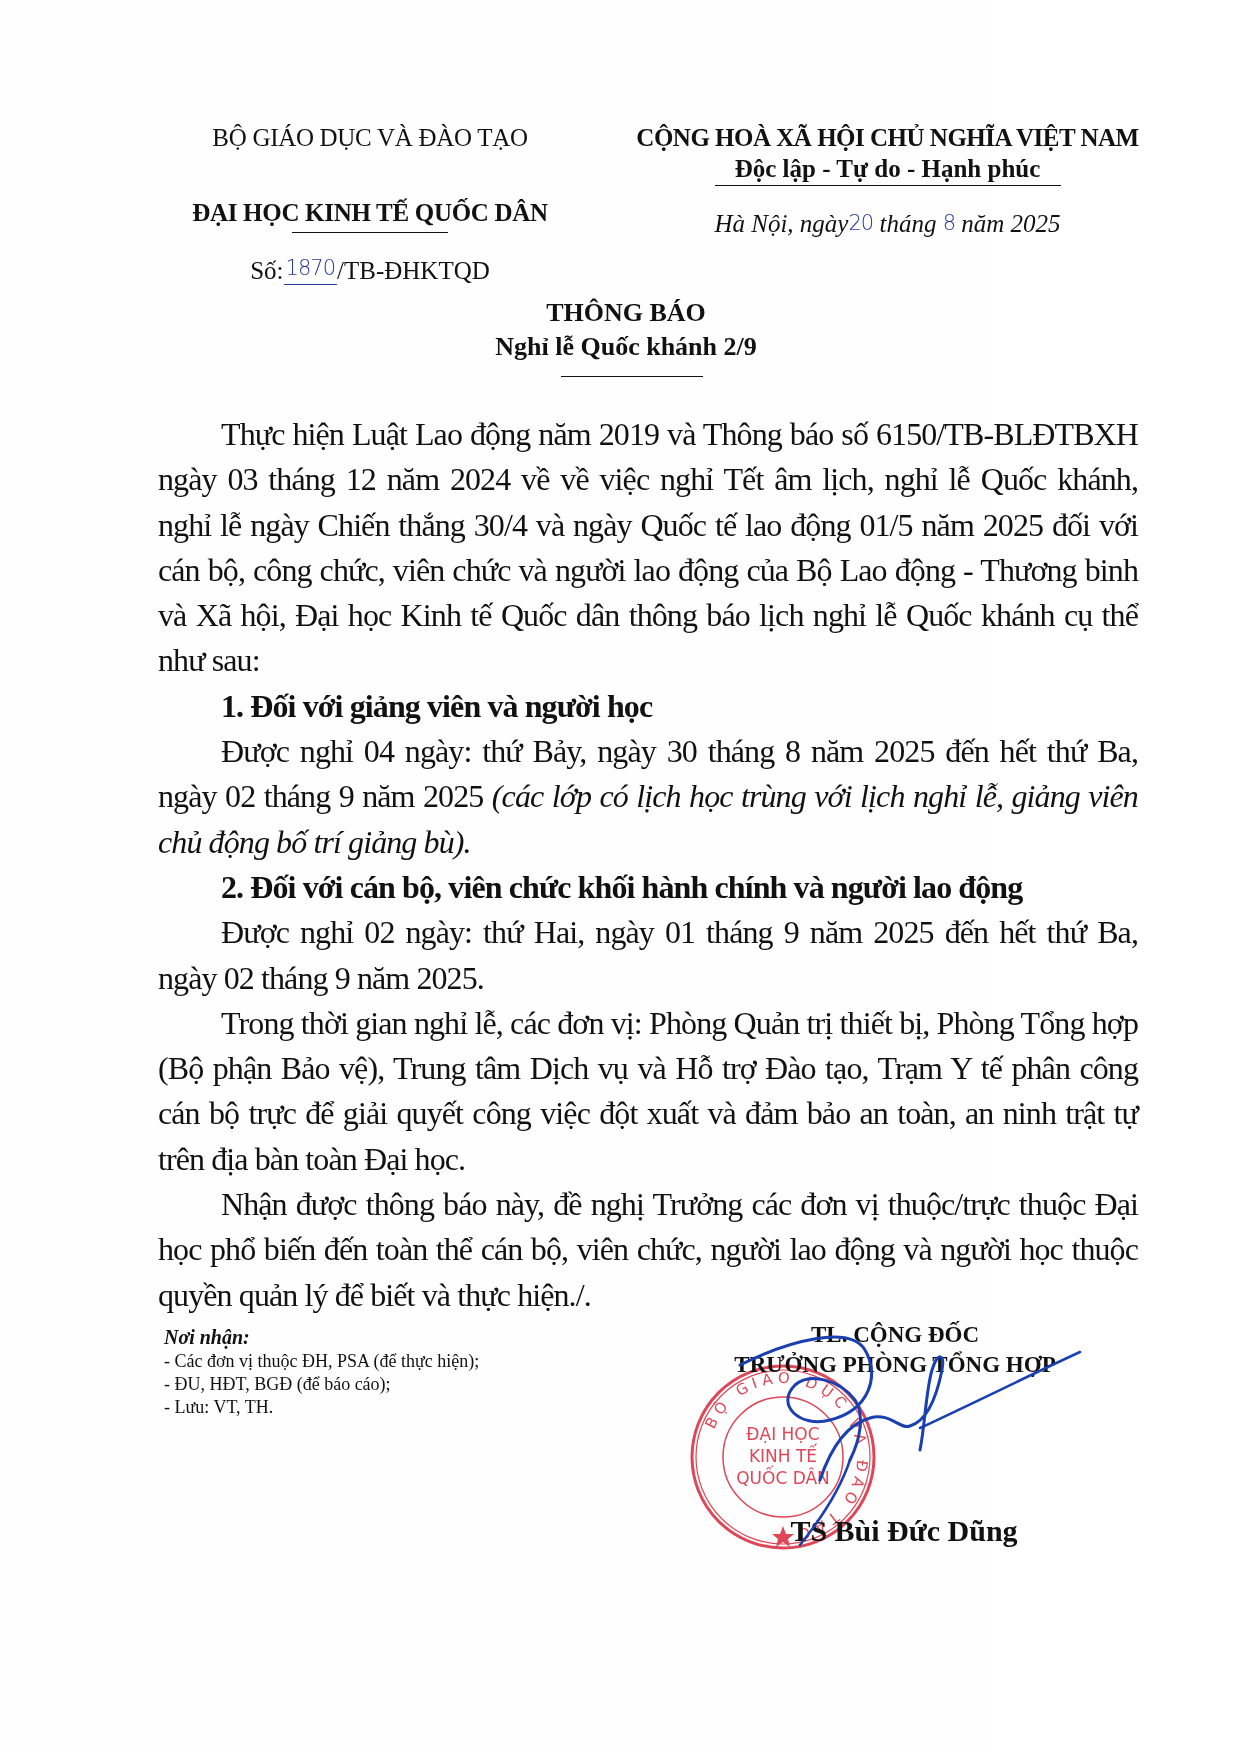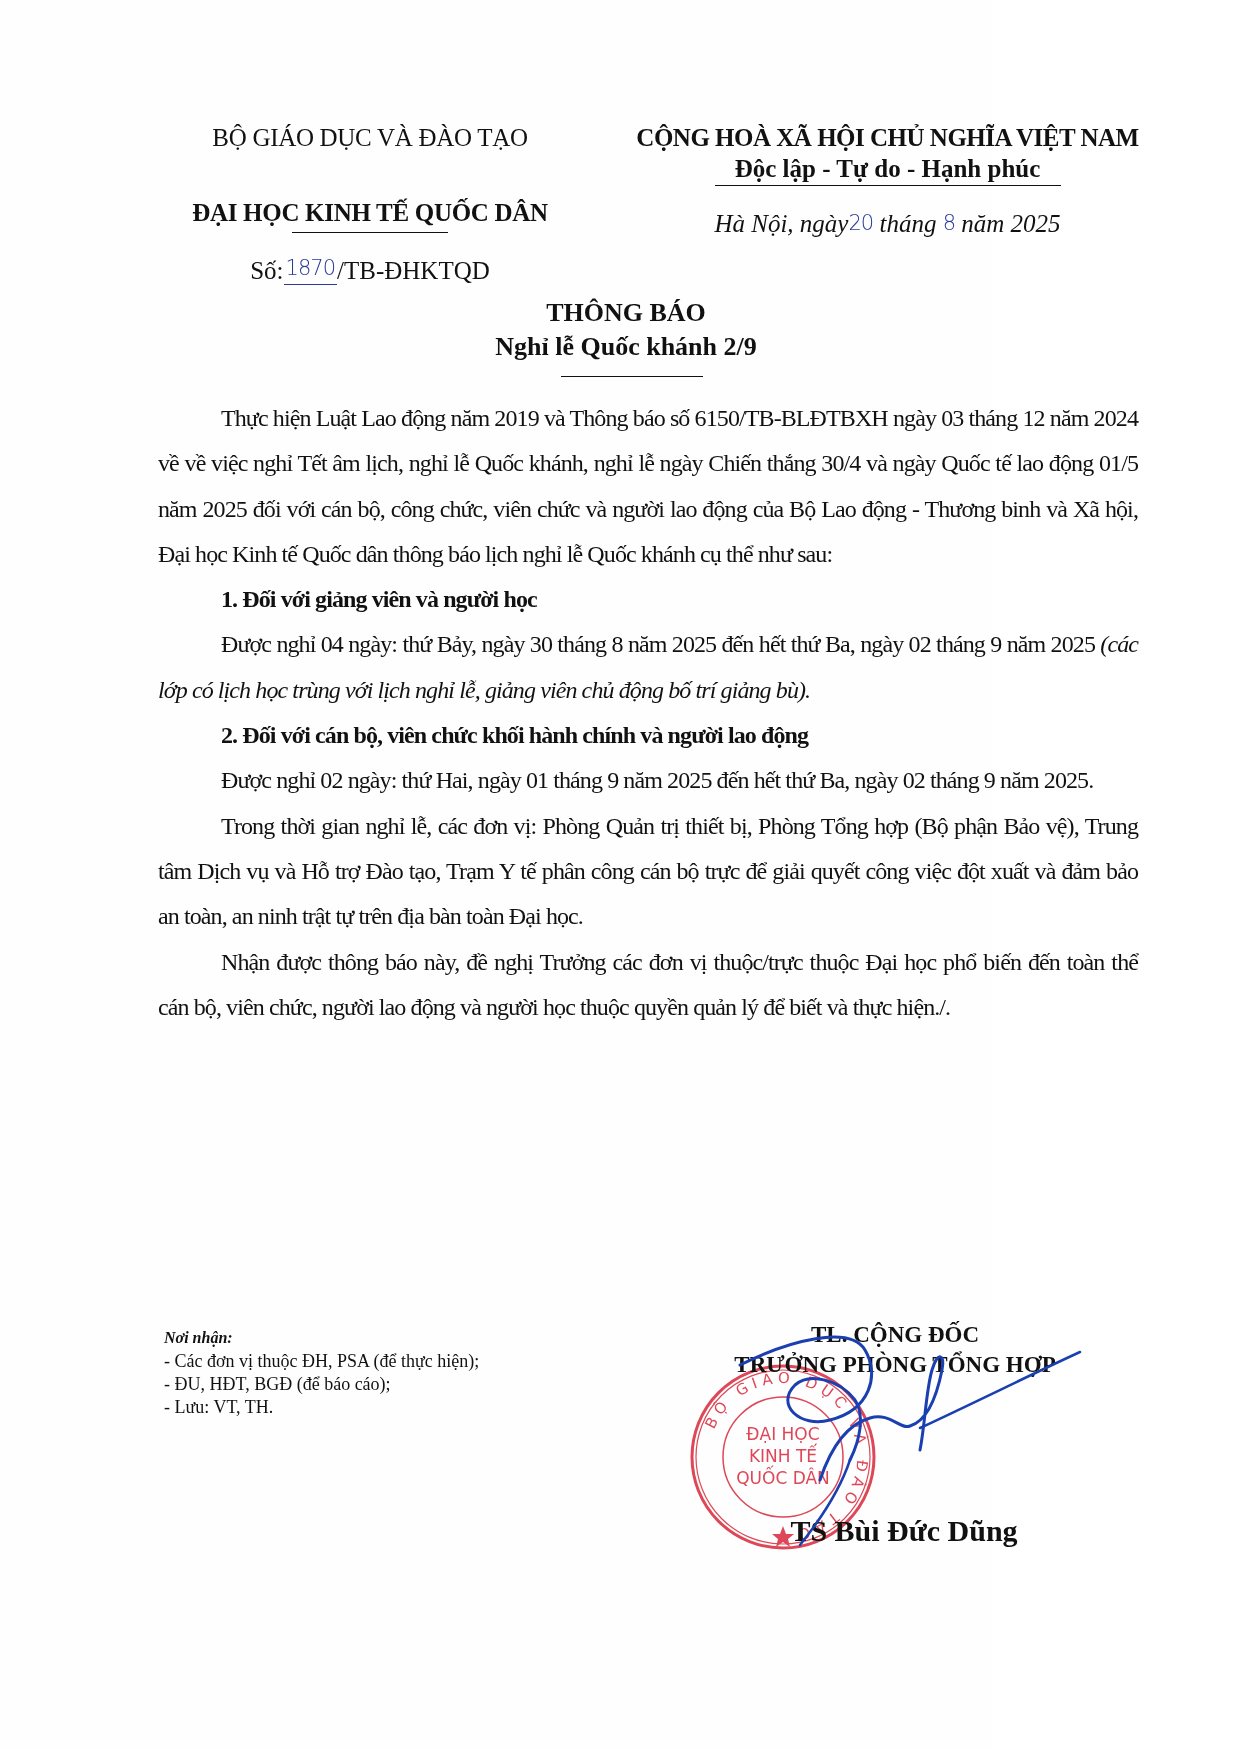--- a/index.html
+++ b/index.html
@@ -104,23 +104,23 @@
       height: 0;
       border-top: 1.5px solid #111;
       margin: 12px auto 0;
       transform: translateX(6px);
     }
 
     
     .body-text {
       position: absolute;
       left: 158px;
-      top: 396px;
+      top: 412px;
       width: 980px;
-      font-size: 24px;
+      font-size: 32px;
       line-height: 45.3px;
       text-align: justify;
       letter-spacing: -0.9px;
       font-stretch: condensed;
     }
     .body-text p {
       margin: 0;
       text-indent: 63px;
     }
     .body-text p.section-heading {
@@ -135,21 +135,21 @@
       position: absolute;
       left: 164px;
       top: 1326px;
       width: 460px;
       font-size: 18px;
       line-height: 23px;
     }
     .recipients .label {
       font-weight: bold;
       font-style: italic;
-      font-size: 16px;
+      font-size: 20px;
       margin-bottom: 1px;
     }
 
     
     .signature {
       position: absolute;
       left: 700px;
       top: 1320px;
       width: 390px;
       text-align: center;

